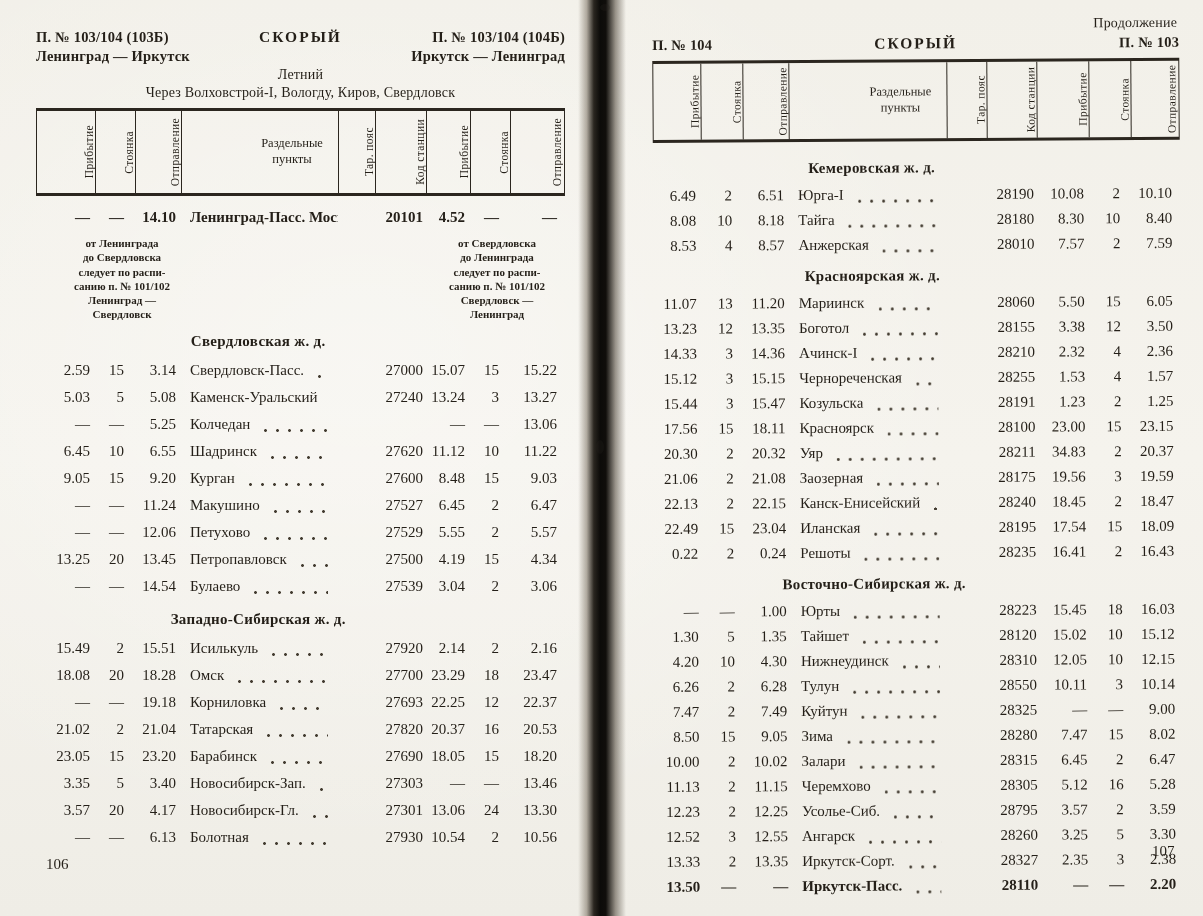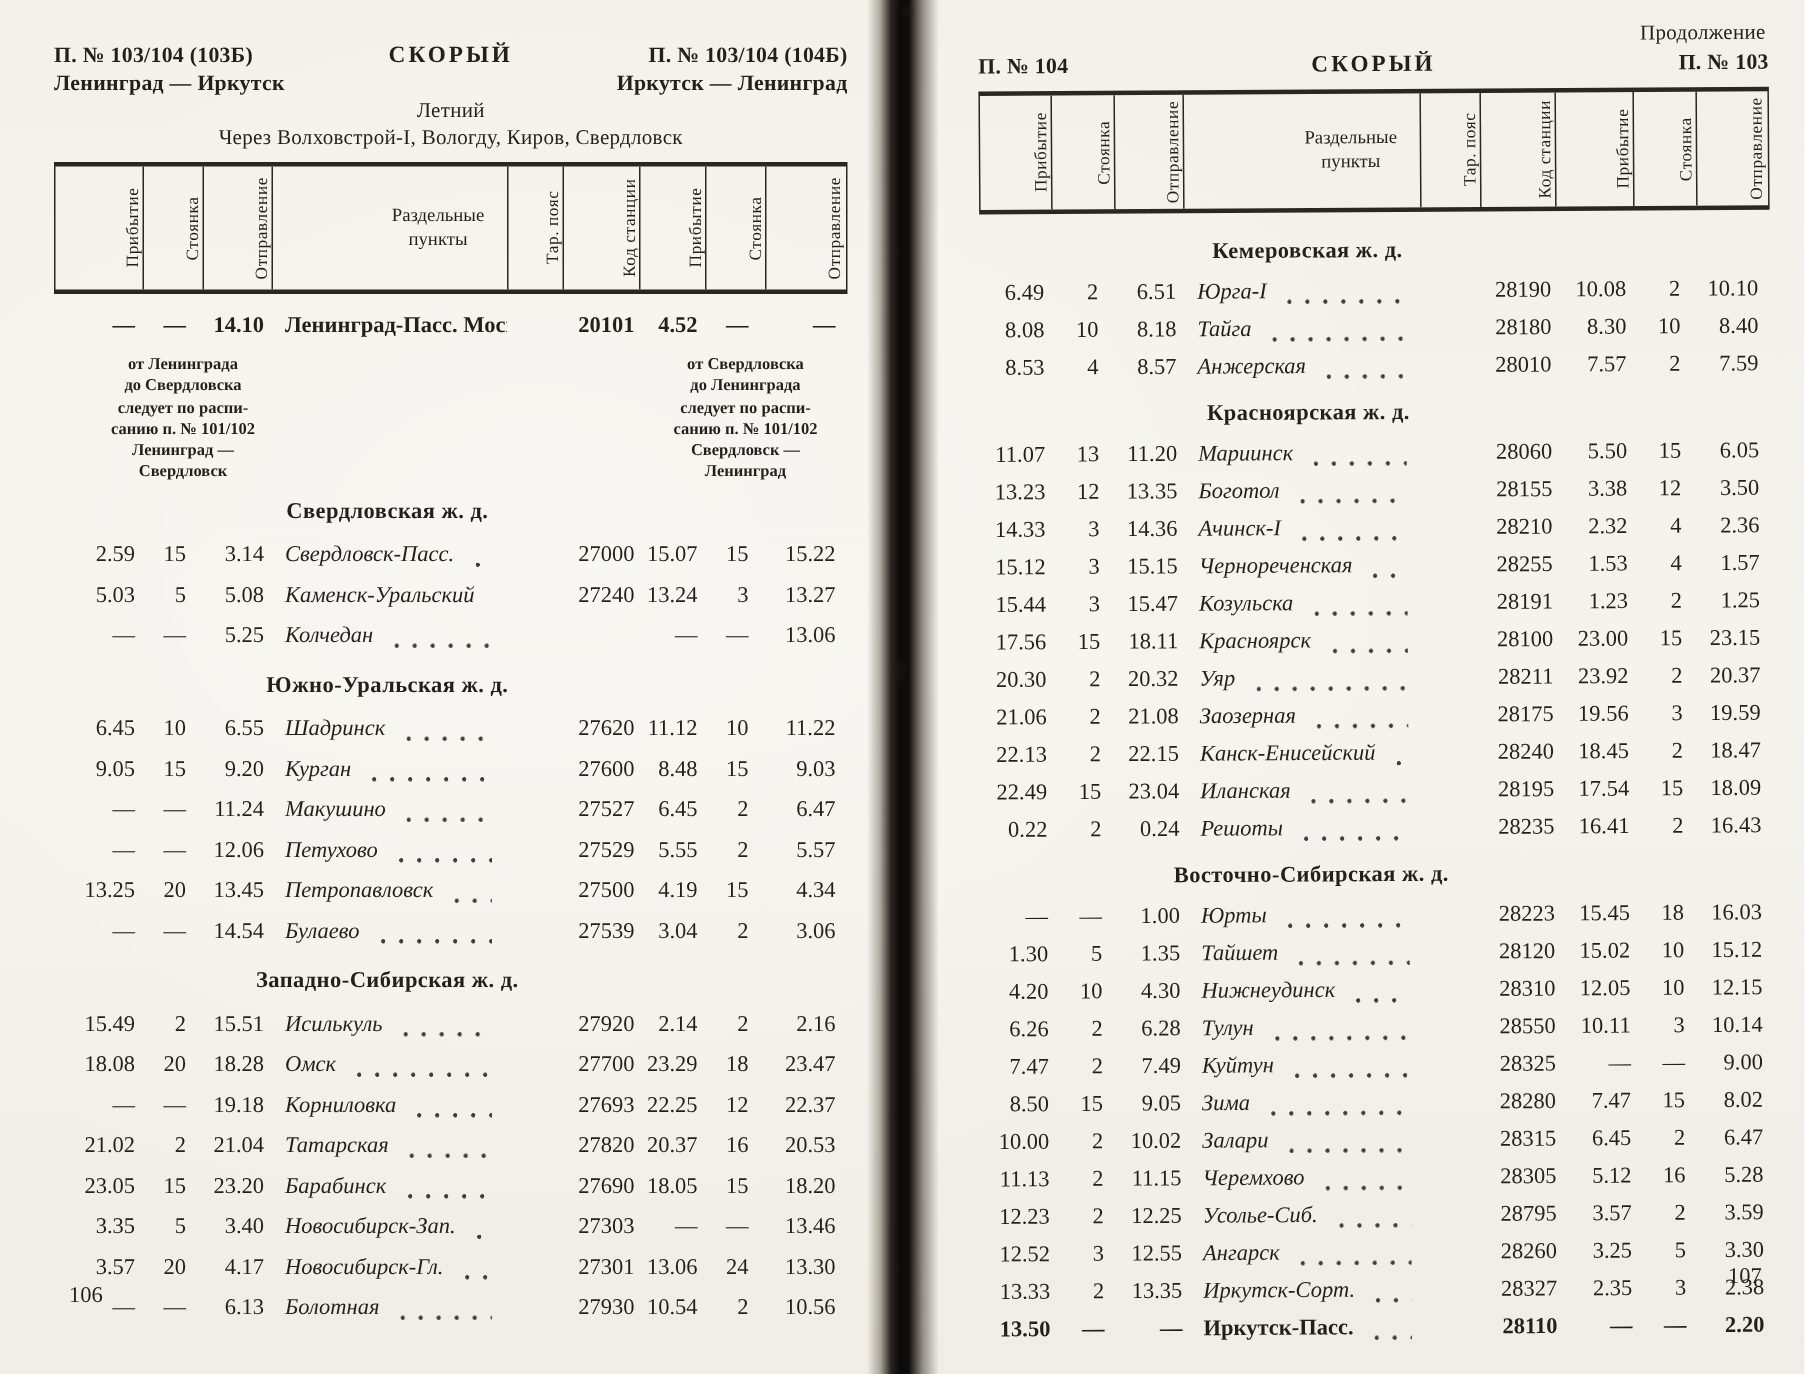--- a/index.html
+++ b/index.html
@@ -53,21 +53,21 @@
 
   
   .tbody{padding-top:8px;}
   .row{display:grid; height:27px; align-items:center; font-size:15px;}
   .page-right .row{height:25px;}
   .num{text-align:right; padding-right:5px; white-space:nowrap;}
   .stop{text-align:right; padding-right:11px; white-space:nowrap;}
   .zone{text-align:center;}
   .code{text-align:right; padding-right:3px; white-space:nowrap;}
   .stcell{display:flex; align-items:center; padding-left:9px; overflow:hidden;}
-  .st-name{font-style:italic; white-space:nowrap;}
+  .st-name{white-space:nowrap;}
   .bold{font-weight:bold;}
   .bold .st-name{font-style:normal; font-weight:bold;}
   .lead{
     flex:1; height:3px; margin:12px 10px 0 14px; max-width:120px;
     background-image:radial-gradient(circle at 1.5px 1.5px, #433c31 1.2px, rgba(0,0,0,0) 1.6px);
     background-size:12px 3px; background-repeat:repeat-x; background-position:left bottom;
   }
   .section{text-align:center; font-weight:bold; font-size:15px; margin:11px 16% 7px 0; letter-spacing:.3px;}
   .page-right .section{margin:10px 17% 6px 0;}
   .notes{display:flex; margin:5px 0 9px;}
@@ -198,21 +198,20 @@
             <div class="stcell">
               <span class="st-name">Колчедан</span>
               <span class="lead"></span>
             </div>
             <div class="zone"></div>
             <div class="code"></div>
             <div class="num">—</div>
             <div class="stop">—</div>
             <div class="num">13.06</div>
           </div>
-          <div class="section">Южно-Уральская ж. д.</div>
           <div class="row">
             <div class="num">6.45</div>
             <div class="stop">10</div>
             <div class="num">6.55</div>
             <div class="stcell">
               <span class="st-name">Шадринск</span>
               <span class="lead"></span>
             </div>
             <div class="zone"></div>
             <div class="code">27620</div>
@@ -576,21 +575,21 @@
           <div class="row">
             <div class="num">20.30</div>
             <div class="stop">2</div>
             <div class="num">20.32</div>
             <div class="stcell">
               <span class="st-name">Уяр</span>
               <span class="lead"></span>
             </div>
             <div class="zone"></div>
             <div class="code">28211</div>
-            <div class="num">23.92</div>
+            <div class="num">34.83</div>
             <div class="stop">2</div>
             <div class="num">20.37</div>
           </div>
           <div class="row">
             <div class="num">21.06</div>
             <div class="stop">2</div>
             <div class="num">21.08</div>
             <div class="stcell">
               <span class="st-name">Заозерная</span>
               <span class="lead"></span>

